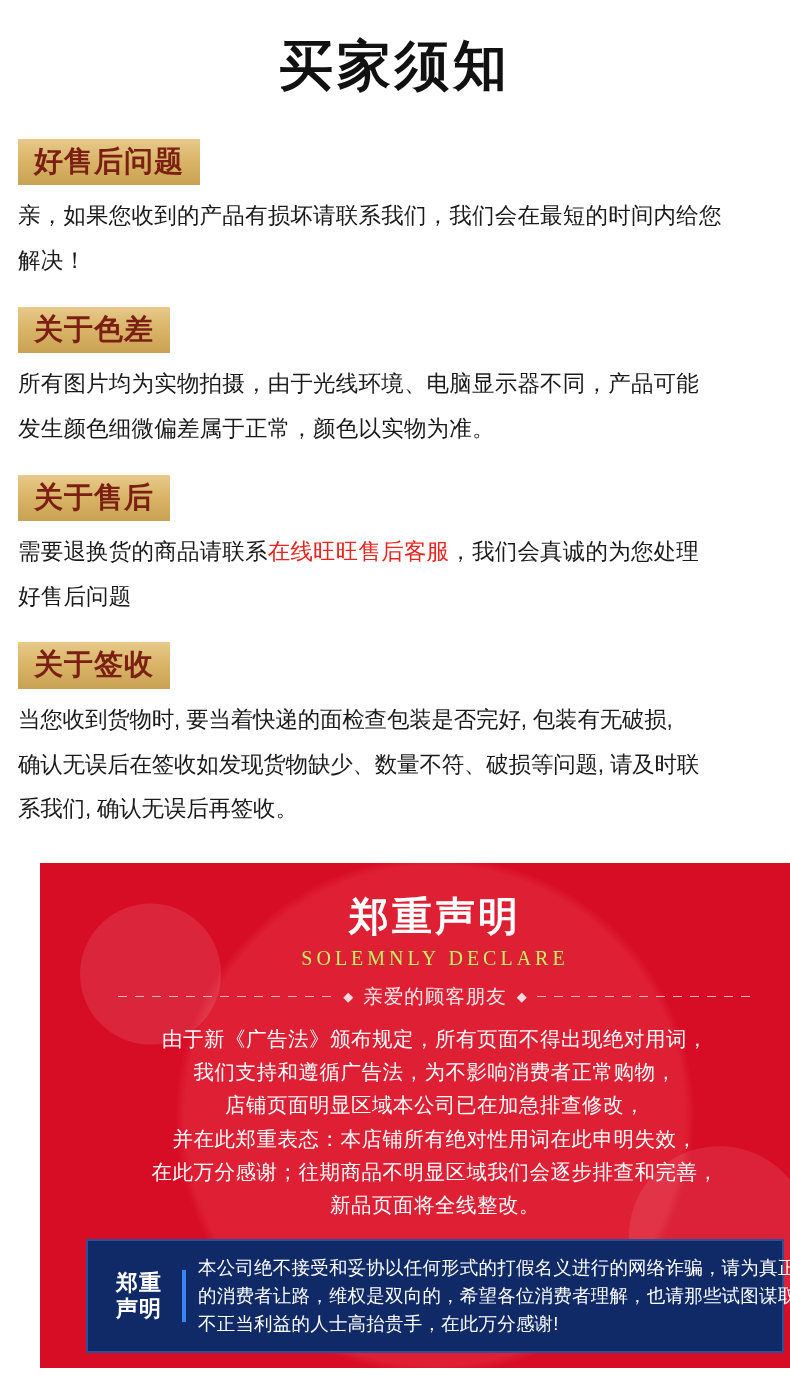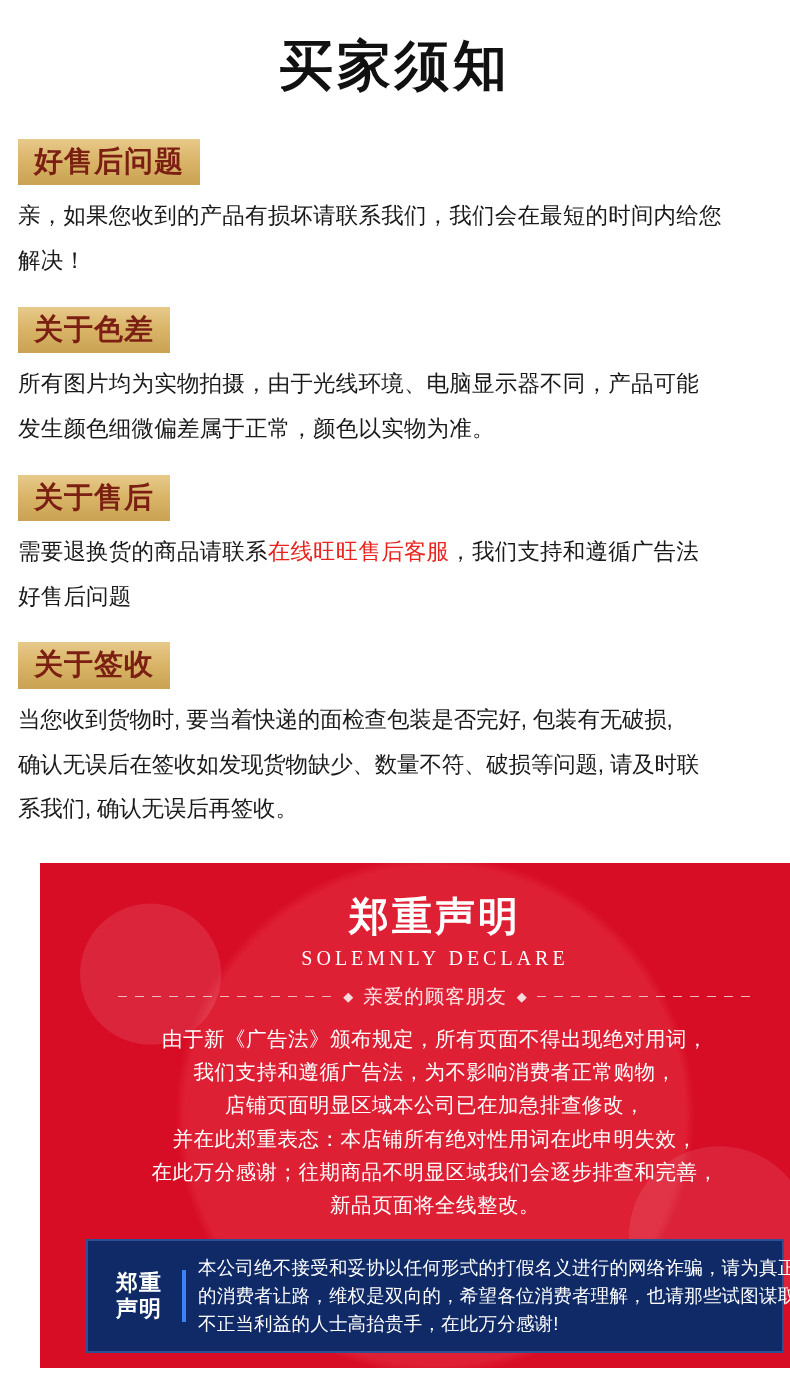--- a/index.html
+++ b/index.html
@@ -94,21 +94,21 @@
     font-weight: bold;
     letter-spacing: 3px;
     line-height: 1.15;
     color: #ffffff;
     font-family: "DejaVu Sans", "Liberation Sans", sans-serif;
   }
   .declare-sub {
     font-size: 20px;
     letter-spacing: 4px;
     margin-top: 8px;
-    color: #ffffff;
+    color: #bef264;
     font-family: "Liberation Serif", "DejaVu Serif", serif;
   }
   .divider-row {
     display: flex;
     align-items: center;
     justify-content: center;
     margin-top: 13px;
     gap: 10px;
   }
   .dashes {
@@ -191,21 +191,21 @@
     </div>
 
     <div>
       <div class="section-tag">关于色差</div>
       <p class="para">所有图片均为实物拍摄，由于光线环境、电脑显示器不同，产品可能</p>
       <p class="para">发生颜色细微偏差属于正常，颜色以实物为准。</p>
     </div>
 
     <div>
       <div class="section-tag">关于售后</div>
-      <p class="para"><span>需要退换货的商品请联系</span><span class="hl-red">在线旺旺售后客服</span><span>，我们支持和遵循广告法</span></p>
+      <p class="para"><span>需要退换货的商品请联系</span><span class="hl-red">在线旺旺售后客服</span><span>，我们会真诚的为您处理</span></p>
       <p class="para">好售后问题</p>
     </div>
 
     <div>
       <div class="section-tag">关于签收</div>
       <p class="para tight">当您收到货物时, 要当着快递的面检查包装是否完好, 包装有无破损,</p>
       <p class="para tight">确认无误后在签收如发现货物缺少、数量不符、破损等问题, 请及时联</p>
       <p class="para tight">系我们, 确认无误后再签收。</p>
     </div>
 

